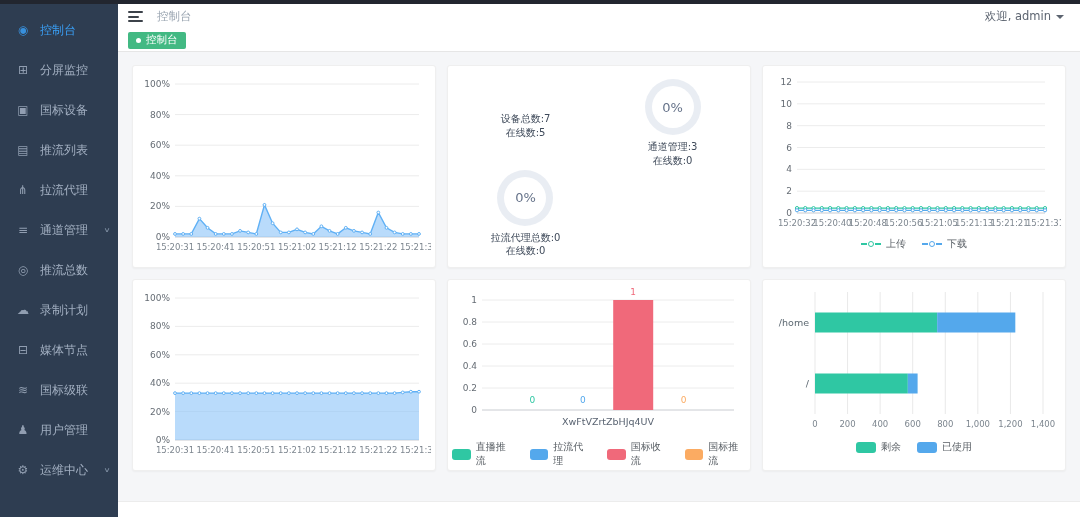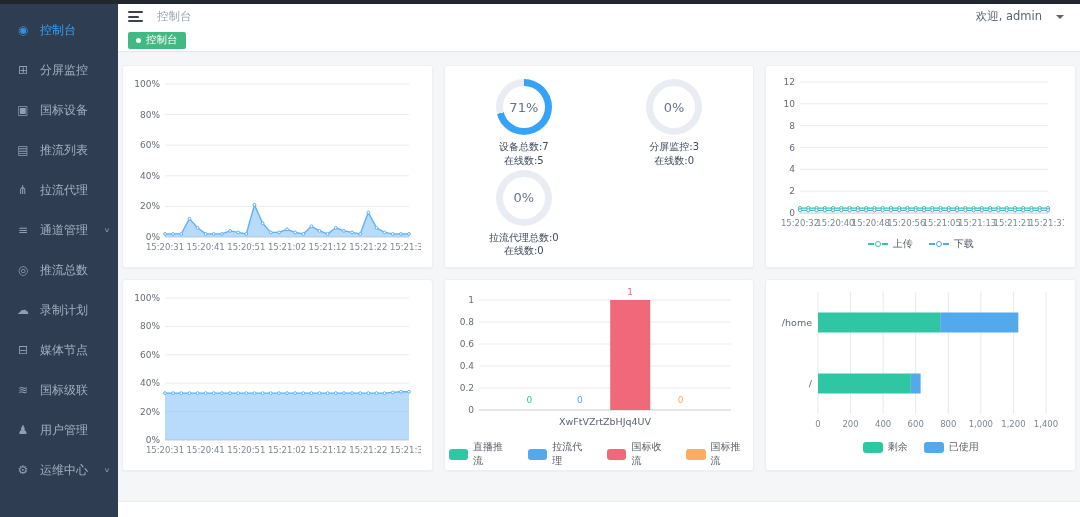--- a/index.html
+++ b/index.html
@@ -12,26 +12,26 @@
   .side-item .ic{width:14px;font-size:12px;text-align:center;flex-shrink:0;opacity:.85}
   .side-item.active{color:#3a9ff5}
   .side-item .arrow{margin-left:auto;font-size:8px;color:#8292a6;transform:scale(1.2,.8)}
   
   .main{flex:1;display:flex;flex-direction:column;min-width:0}
   .topbar{height:25px;background:#fff;display:flex;align-items:center;padding:0 16px 0 10px}
   .hamburger{width:15px;height:11px;display:flex;flex-direction:column;justify-content:space-between;cursor:pointer}
   .hamburger i{display:block;height:2px;background:#3c424a;border-radius:1px}
   .hamburger i:nth-child(1){width:15px}.hamburger i:nth-child(2){width:11px}.hamburger i:nth-child(3){width:15px}
   .crumb{margin-left:14px;font-size:11.5px;color:#9aa5b1}
-  .welcome{margin-left:auto;font-size:11.5px;color:#5c6470;display:flex;align-items:center;gap:14px;cursor:pointer}
+  .welcome{margin-left:auto;font-size:11.5px;color:#5c6470;display:flex;align-items:center;gap:5px;cursor:pointer}
   .caret{width:0;height:0;border-left:4px solid transparent;border-right:4px solid transparent;border-top:4px solid #5c6470}
   .tagbar{height:23px;background:#fff;border-bottom:1px solid #e6e6e6;display:flex;align-items:center;padding:0 10px}
   .tag{background:#42b983;color:#fff;font-size:10.5px;height:17px;display:inline-flex;align-items:center;gap:5px;padding:0 8px;border-radius:2px;cursor:pointer}
   .tag .dot{width:5px;height:5px;background:#fff;border-radius:50%}
-  .content{background:#f5f6f8;padding:13px 4px 30px;display:grid;grid-template-columns:1fr 1fr 1fr;grid-template-rows:203px 192px;gap:11px}
+  .content{background:#f5f6f8;padding:13px 14px 30px;display:grid;grid-template-columns:1fr 1fr 1fr;grid-template-rows:203px 192px;gap:11px}
   .card{background:#fff;border-radius:3px;border:1px solid #efefef;box-shadow:0 1px 2px rgba(0,0,0,.04);padding:4px;display:flex;flex-direction:column;min-width:0}
   .chart{flex:1;min-height:0}
   .legend{height:26px;display:flex;align-items:flex-start;justify-content:center;gap:16px;font-size:10px;color:#5a6066}
   .lg-item{display:inline-flex;align-items:center;gap:5px;cursor:pointer}
   .sw{width:20px;height:11px;border-radius:3px}
   .lm{display:inline-flex;align-items:center}
   .lm .ln{width:6px;height:2px}
   .lm .dt{width:6px;height:6px;border-radius:50%;background:#fff;border:1.5px solid;margin:0 1px}
   
   .gauges{flex:1;display:grid;grid-template-columns:1fr 1fr;place-items:center;padding:8px 0 4px}
@@ -178,34 +178,31 @@
               <circle cx="249.46666666666667" cy="157.82" r="1.4" fill="#fff" stroke="#5fb0f5" stroke-width="1"></circle>
               <circle cx="257.6" cy="162.41" r="1.4" fill="#fff" stroke="#5fb0f5" stroke-width="1"></circle>
               <circle cx="265.73333333333335" cy="163.94" r="1.4" fill="#fff" stroke="#5fb0f5" stroke-width="1"></circle>
               <circle cx="273.8666666666667" cy="163.94" r="1.4" fill="#fff" stroke="#5fb0f5" stroke-width="1"></circle>
               <circle cx="282" cy="163.94" r="1.4" fill="#fff" stroke="#5fb0f5" stroke-width="1"></circle>
             </svg></div>
       </div>
       <div class="card">
         <div class="gauges" id="gauges">
             <div class="gauge">
-              <div class="ring" style="background: conic-gradient(rgb(54, 163, 247) 0deg, rgb(54, 163, 247) 71%, rgb(233, 237, 243) 71%, rgb(233, 237, 243) 100%);">
-                <span>71%</span>
-              </div>
               <div class="glabel">
                 <div>设备总数:7</div>
                 <div>在线数:5</div>
               </div>
             </div>
             <div class="gauge">
               <div class="ring" style="background: conic-gradient(rgb(233, 237, 243) 0deg, rgb(233, 237, 243) 100%);">
                 <span>0%</span>
               </div>
               <div class="glabel">
-                <div>分屏监控:3</div>
+                <div>通道管理:3</div>
                 <div>在线数:0</div>
               </div>
             </div>
             <div class="gauge">
               <div class="ring" style="background: conic-gradient(rgb(233, 237, 243) 0deg, rgb(233, 237, 243) 100%);">
                 <span>0%</span>
               </div>
               <div class="glabel">
                 <div>拉流代理总数:0</div>
                 <div>在线数:0</div>

